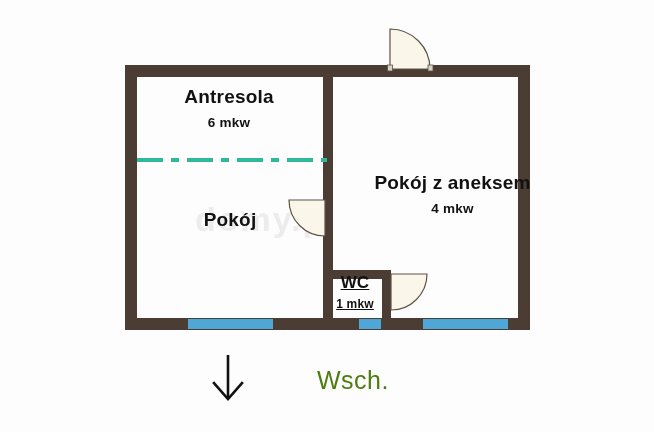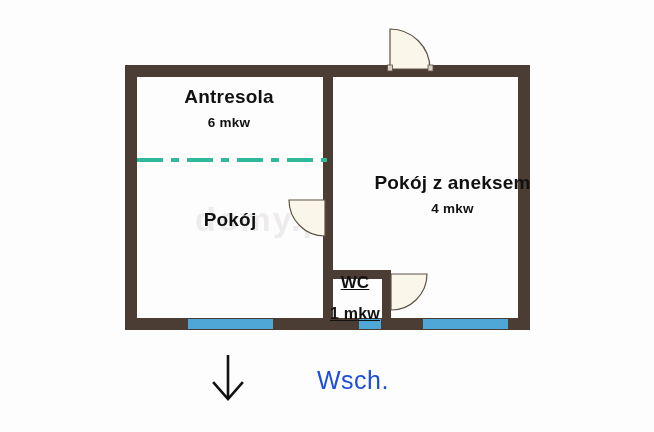--- a/index.html
+++ b/index.html
@@ -68,36 +68,36 @@
     position: absolute;
     text-align: center;
     color: #111111;
     font-weight: 700;
     white-space: nowrap;
     user-select: none;
   }
   .room-name { font-size: 19px; letter-spacing: 0.2px; }
   .room-name.small { font-size: 17px; }
   .room-area { font-size: 13.5px; margin-top: 7px; letter-spacing: 0.2px; }
-  .room-area.tiny { font-size: 16px; margin-top: 12px; }
+  .room-area.tiny { font-size: 12px; margin-top: 4px; }
 
   
   .compass {
     position: absolute;
     left: 205px;
     top: 352px;
     width: 200px;
     height: 56px;
     display: flex;
     align-items: center;
   }
   .compass-arrow { width: 46px; height: 50px; }
   .compass-label {
     font-size: 25px;
-    color: #1d4ed8;
+    color: #4d7c0f;
     font-weight: 400;
     margin-left: 66px;
     letter-spacing: 0.5px;
     user-select: none;
   }
 </style>
 </head>
 <body>
 
 <div id="plan-root">

